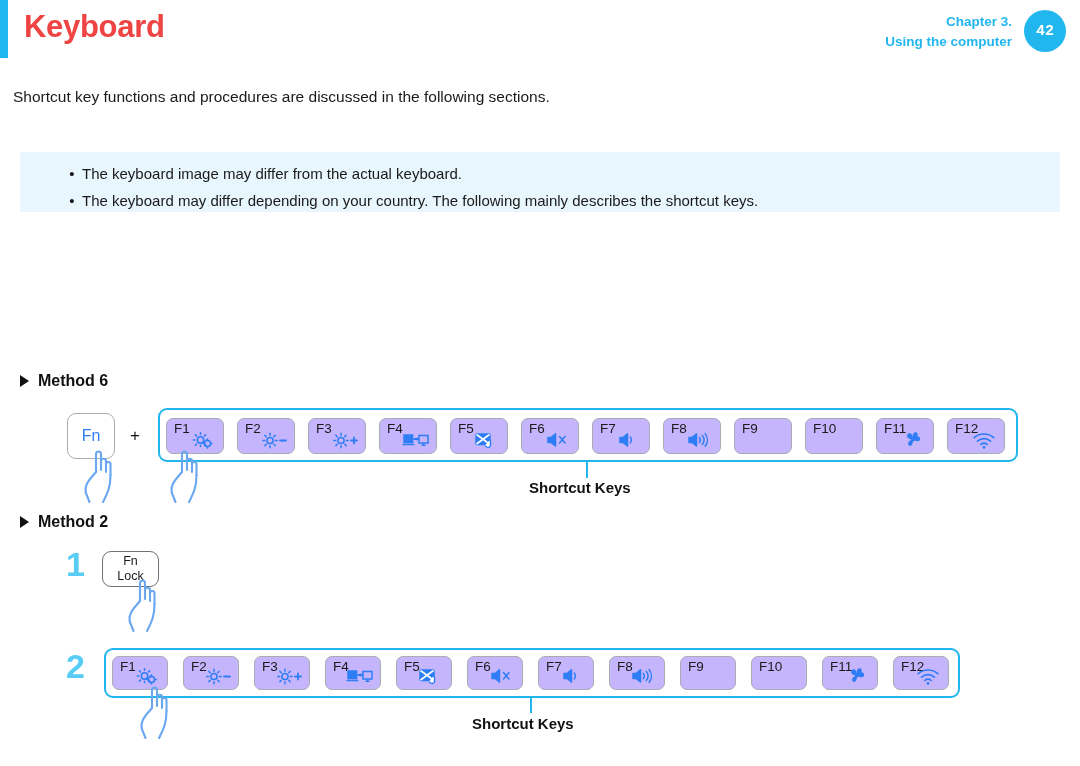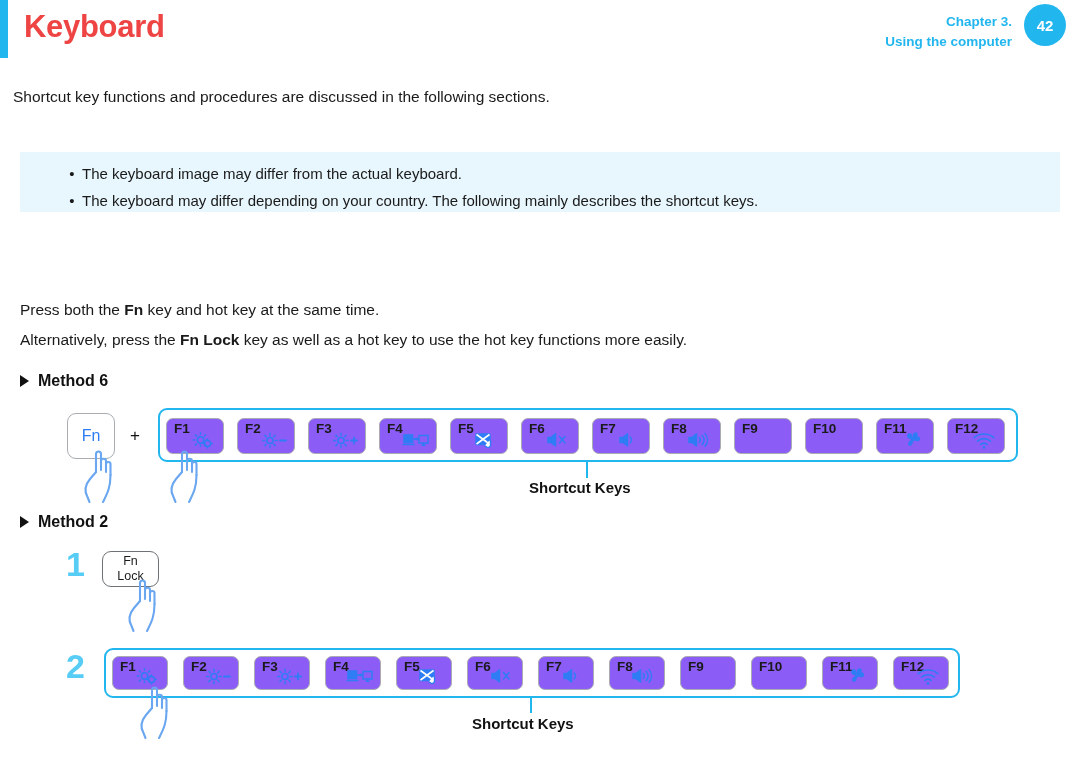--- a/index.html
+++ b/index.html
@@ -29,27 +29,27 @@
   .chapter-block {
     position: absolute; right: 68px; top: 12px;
     text-align: right;
     color: #22b6ef;
     font-size: 13.5px;
     font-weight: bold;
     line-height: 1.45;
     margin-left: 48px;
   }
   .page-badge {
-    position: absolute; right: 14px; top: 4px;
+    position: absolute; right: 14px; top: 10px;
     width: 42px; height: 42px;
     border-radius: 50%;
     background: #22b6ef;
     color: #ffffff;
     font-size: 15px; font-weight: bold;
-    display: flex; align-items: center; justify-content: center;
+    display: flex; align-items: center; justify-content: center; font-family: Liberation Mono, monospace;
   }
 
   
   .intro {
     position: absolute; left: 13px; top: 88px;
     font-size: 15.5px; color: #1a1a1a;
   }
 
   
   .note-box {
@@ -90,22 +90,21 @@
     border-bottom: 6.5px solid transparent;
   }
   .m1 { top: 372px; }
   .m2 { top: 513px; }
 
   
   .key {
     position: relative;
     border: 1.4px solid #a9adb2;
     border-radius: 7px;
-    background: #8b5cf6;
-    font-weight: bold;
+    background: #c4b5fd;
   }
   .key .klabel {
     position: absolute; left: 7px; top: 2px;
     font-size: 13.5px; color: #1a1a1a;
     font-family: "Liberation Sans", sans-serif;
   }
   .key .kicon {
     position: absolute; right: 7px; bottom: 3px;
     width: 26px; height: 20px;
     display: flex; align-items: center; justify-content: center;
@@ -185,23 +184,21 @@
     <div class="note-row">
       <span class="note-bullet">•</span>
       <span>The keyboard image may differ from the actual keyboard.</span>
     </div>
     <div class="note-row">
       <span class="note-bullet">•</span>
       <span>The keyboard may differ depending on your country. The following mainly describes the shortcut keys.</span>
     </div>
   </div>
 
-  <div class="para p1"><span>Press both the </span><b>Fn</b><span> key and hot key at the same time.</span></div>
-
-  <div class="para p2"><span>Alternatively, press the </span><b>Fn Lock</b><span> key as well as a hot key to use the hot key functions more easily.</span></div>
+
 
   <div class="method-head m1">
     <span class="tri"></span>
     <span>Method 6</span>
   </div>
 
   <div class="fn-key" style="left:67px; top:413px; width:48px; height:46px;">
     <span>Fn</span>
   </div>
 

